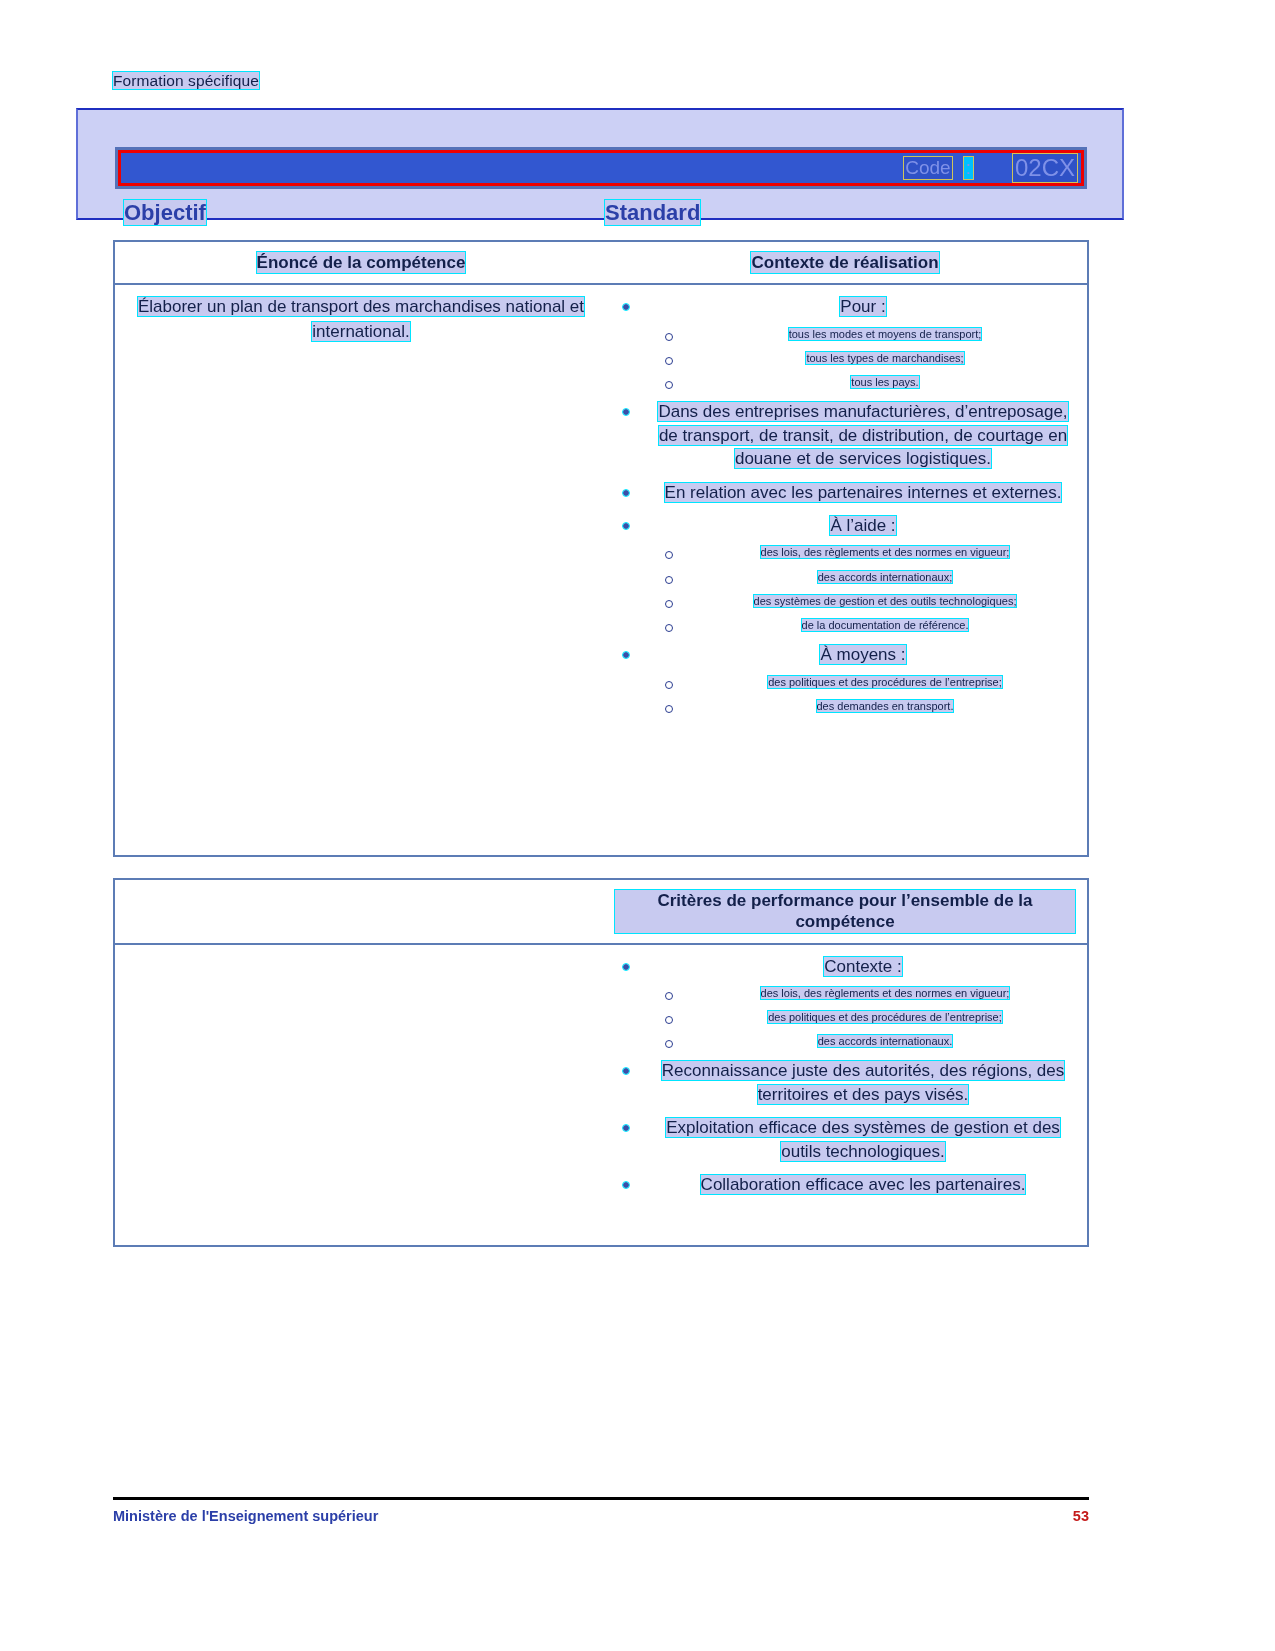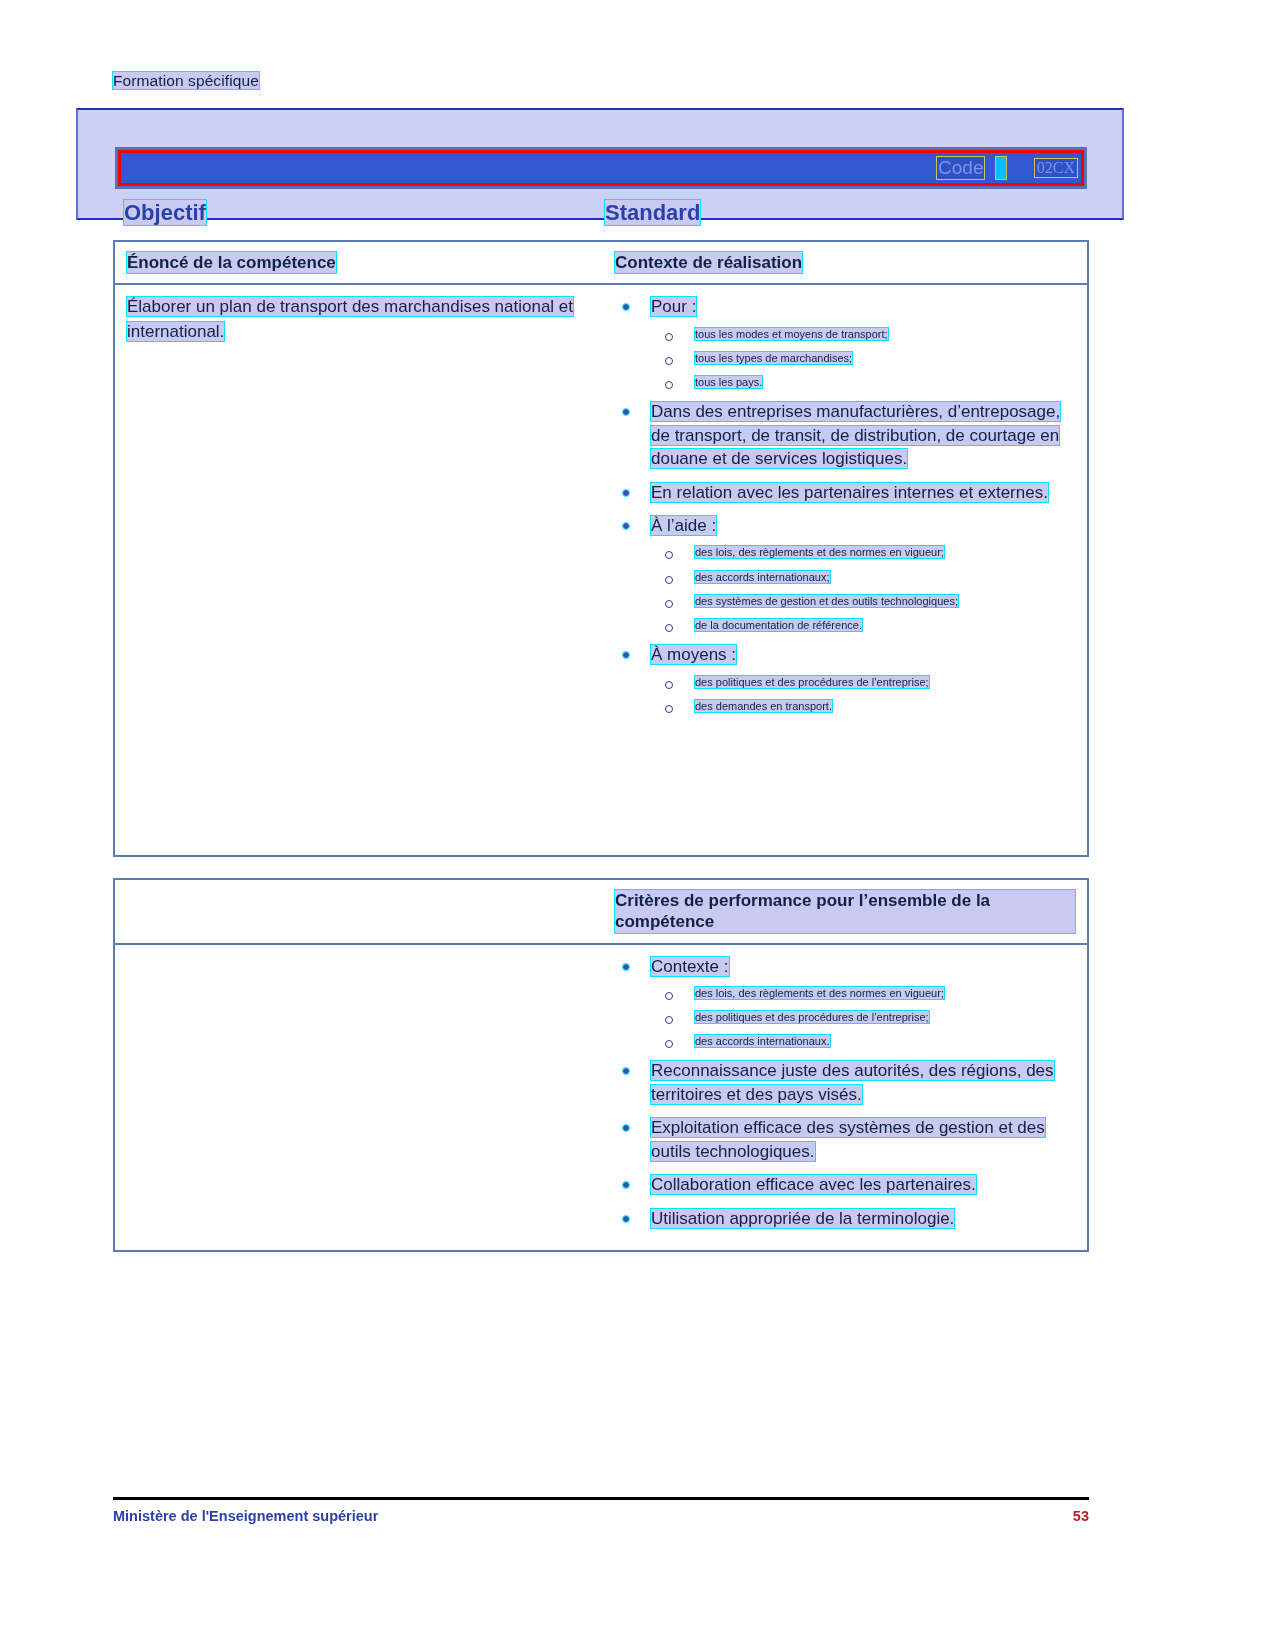--- a/index.html
+++ b/index.html
@@ -96,27 +96,26 @@
     padding: 0 1px;
   }
   .code-colon {
     font-size: 19px;
     color: #7f91e8;
     background: #00c0ff;
     outline: 1.5px solid #cfc45a;
     padding: 0 2px;
   }
   .code-value {
-    font-size: 16px;
+    font-size: 24px;
     color: #7f91e8;
     background: #2f51c6;
     outline: 1.5px solid #cfc45a;
     padding: 0 2px;
-    margin-left: 17px;
-    font-family: Liberation Serif, serif;
+    margin-left: 28px;
   }
 
   .banner-titles {
     position: absolute;
     left: 0;
     top: 90px;
     width: 100%;
     height: 30px;
   }
   .btitle {
@@ -133,21 +132,21 @@
   .tbl {
     position: absolute;
     left: 113px;
     width: 976px;
     border: 2px solid #5c7cb5;
     background: #ffffff;
   }
   .tbl-1 { top: 240px; }
   .tbl-2 { top: 878px; }
 
-  .trow { display: flex; }
+  .trow { display: flex; text-align: center; }
   .trow.header-row { border-bottom: 2px solid #5c7cb5; }
 
   .cell-left {
     width: 492px;
     padding: 10px 12px 10px 12px;
     border-right: 0;
   }
   .cell-right {
     flex: 1;
     padding: 10px 12px 10px 8px;
@@ -412,24 +411,20 @@
           <li>
             <span class="b1"></span>
             <span class="hl">Exploitation efficace des systèmes de gestion et des outils technologiques.</span>
           </li>
 
           <li>
             <span class="b1"></span>
             <span class="hl">Collaboration efficace avec les partenaires.</span>
           </li>
 
-          <li>
-            <span class="b1"></span>
-            <span class="hl">Utilisation appropriée de la terminologie.</span>
-          </li>
 
         </ul>
       </div>
     </div>
   </div>
 
   <div class="footer-rule"></div>
   <div class="footer">
     <span class="footer-left">Ministère de l'Enseignement supérieur</span>
     <span class="footer-right">53</span>

